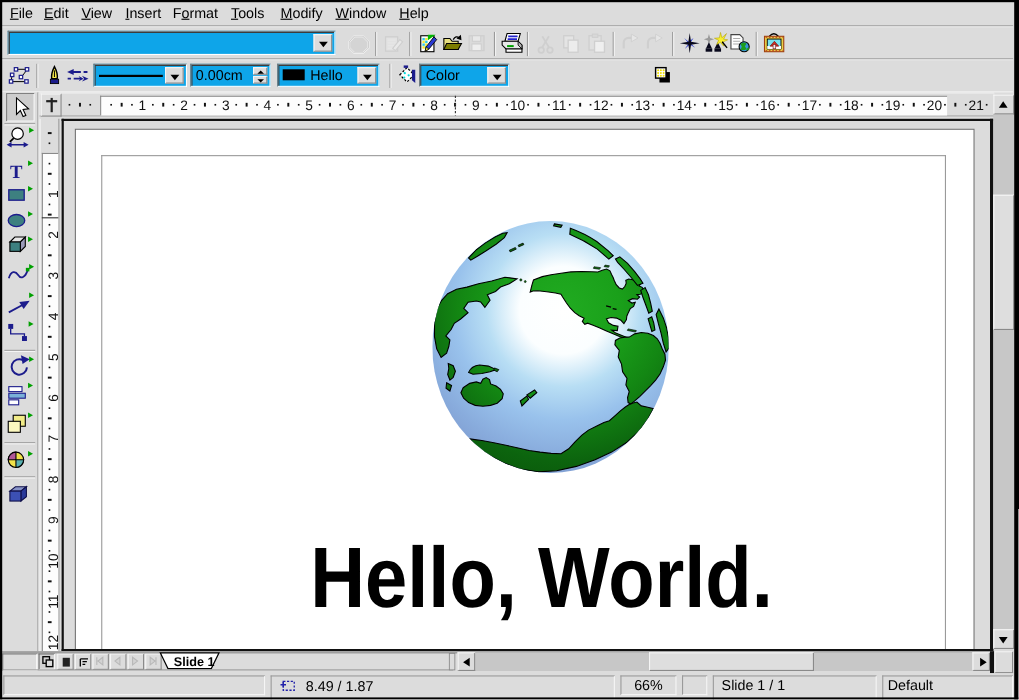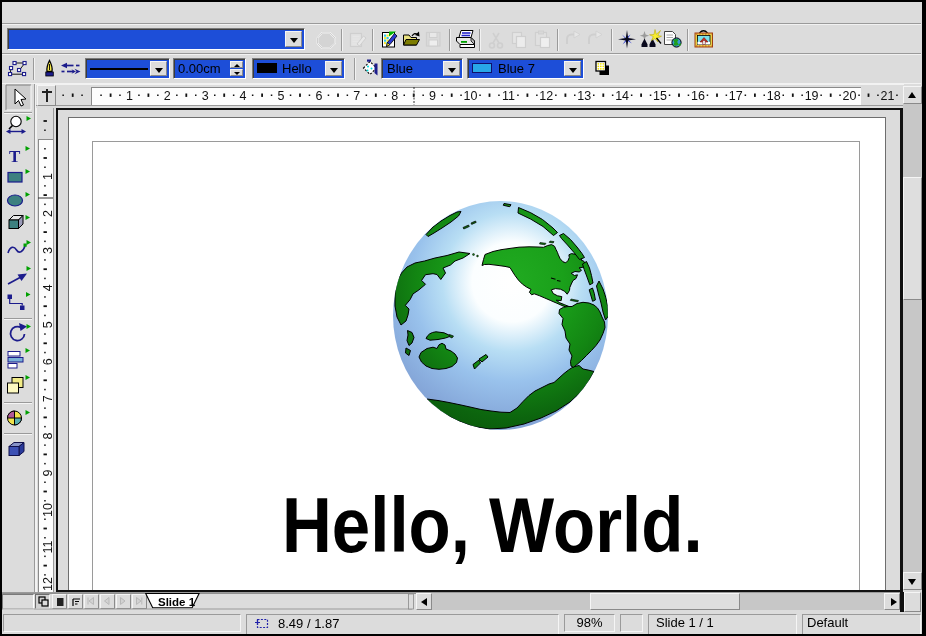--- a/index.html
+++ b/index.html
@@ -1,27 +1,38 @@
 <!DOCTYPE html>
 <html><head><meta charset="utf-8">
 <style>
 * { margin:0; padding:0; box-sizing:border-box; }
 html,body { width:926px; height:636px; overflow:hidden; }
 body { font-family:"Liberation Sans",sans-serif; background:#dcdcdc; position:relative; }
 #win { position:absolute; left:0; top:0; width:926px; height:636px; background:#dcdcdc; }
 .abs { position:absolute; }
 .raised { border-top:1px solid #f5f5f5; border-left:1px solid #f5f5f5; border-bottom:1px solid #8a8a8a; border-right:1px solid #8a8a8a; background:#dcdcdc; }
-.sunkenfield { background:#1d4ed8; border-top:1px solid #7a7a7a; border-left:1px solid #7a7a7a; border-bottom:1px solid #fff; border-right:1px solid #fff; box-shadow:inset 1px 1px 0 #3c3c3c; }
+.sunkenfield { background:#0ea5e9; border-top:1px solid #7a7a7a; border-left:1px solid #7a7a7a; border-bottom:1px solid #fff; border-right:1px solid #fff; box-shadow:inset 1px 1px 0 #3c3c3c; }
 .ddbtn { position:absolute; right:2px; top:2px; bottom:2px; width:17px; background:#dcdcdc;
   border-top:1px solid #f5f5f5; border-left:1px solid #f5f5f5; border-bottom:1px solid #8a8a8a; border-right:1px solid #8a8a8a; }
 .ddtri { position:absolute; left:4px; top:6px; width:0; height:0; border-left:4.5px solid transparent; border-right:4.5px solid transparent; border-top:5px solid #000; }
 </style></head>
 <body>
 <div id="win">
 
+<div class="abs" style="left:0;top:0;width:921px;height:23px;background:#dcdcdc;font-size:13px;color:#000">
+<span style="position:absolute;left:9px;top:0;line-height:23px"><u>F</u>ile</span>
+      <span style="position:absolute;left:40px;top:0;line-height:23px"><u>E</u>dit</span>
+      <span style="position:absolute;left:74px;top:0;line-height:23px"><u>V</u>iew</span>
+      <span style="position:absolute;left:114px;top:0;line-height:23px"><u>I</u>nsert</span>
+      <span style="position:absolute;left:157px;top:0;line-height:23px">F<u>o</u>rmat</span>
+      <span style="position:absolute;left:210px;top:0;line-height:23px"><u>T</u>ools</span>
+      <span style="position:absolute;left:255px;top:0;line-height:23px"><u>M</u>odify</span>
+      <span style="position:absolute;left:305px;top:0;line-height:23px"><u>W</u>indow</span>
+      <span style="position:absolute;left:363px;top:0;line-height:23px"><u>H</u>elp</span>
+</div>
 <div class="abs" style="left:0;top:23px;width:921px;height:1px;background:#9a9a9a"></div>
 <div class="abs" style="left:0;top:24px;width:921px;height:1px;background:#f2f2f2"></div>
 
 <div class="abs" style="left:0;top:25px;width:921px;height:28px;background:#dcdcdc"></div>
 <svg style="position:absolute;left:0;top:0" width="730" height="56" viewBox="0 0 730 56">
       <polygon points="322,33 330,33 335,38 335,43.5 330,48 322,48 317.5,43.5 317.5,38" fill="#d4d4d4" stroke="#fff" stroke-width="1.6"></polygon>
       <polygon points="322,33 330,33 335,38 335,43.5 330,48 322,48 317.5,43.5 317.5,38" fill="none" stroke="#cfcfcf" stroke-width="1"></polygon>
       <rect x="341" y="29" width="1" height="22" fill="#9a9a9a"></rect>
       <rect x="342" y="29" width="1" height="22" fill="#f2f2f2"></rect>
       <rect x="350.5" y="33.5" width="11" height="13" fill="#e2e2e2" stroke="#cfcfcf" stroke-width="1.2"></rect>
@@ -135,33 +146,26 @@
 
 <div class="abs sunkenfield" style="left:252px;top:58px;width:93px;height:21px;font-size:13px">
   <div style="position:absolute;left:4px;top:4px;width:20px;height:10px;background:#000"></div>
   <span style="position:absolute;left:29px;top:1px;line-height:17px">Hello</span>
   <div class="ddbtn">
         <div class="ddtri"></div>
       </div>
 </div>
 
 <div class="abs sunkenfield" style="left:381px;top:58px;width:82px;height:21px;font-size:13px">
-  <span style="position:absolute;left:5px;top:1px;line-height:17px">Blue</span>
+  <span style="position:absolute;left:5px;top:1px;line-height:17px">Color</span>
   <div class="ddbtn">
         <div class="ddtri"></div>
       </div>
 </div>
 
-<div class="abs sunkenfield" style="left:467px;top:58px;width:117px;height:21px;font-size:13px">
-  <div style="position:absolute;left:4px;top:4px;width:20px;height:10px;background:#28a7e8;border:1px solid #10106a"></div>
-  <span style="position:absolute;left:30px;top:1px;line-height:17px">Blue 7</span>
-  <div class="ddbtn">
-        <div class="ddtri"></div>
-      </div>
-</div>
 <svg style="position:absolute;left:0;top:0px" width="640" height="84" viewBox="0 0 640 84">
       <path d="M14.5,63 H24 M24.5,63.5 L19.5,70 M11,68.5 L10.2,73 M10,74.2 H23.5" stroke="#000" stroke-width="0.9" fill="none"></path>
       <rect x="13" y="61.5" width="3.1" height="3.1" fill="#fff" stroke="#1c1c8c" stroke-width="1.1"></rect>
       <rect x="23" y="61.5" width="3.1" height="3.1" fill="#fff" stroke="#1c1c8c" stroke-width="1.1"></rect>
       <rect x="9.5" y="66.5" width="3.1" height="3.1" fill="#fff" stroke="#1c1c8c" stroke-width="1.1"></rect>
       <rect x="17.5" y="68.5" width="3.1" height="3.1" fill="#fff" stroke="#1c1c8c" stroke-width="1.1"></rect>
       <rect x="8.5" y="72.5" width="3.1" height="3.1" fill="#fff" stroke="#1c1c8c" stroke-width="1.1"></rect>
       <rect x="22.5" y="72.5" width="3.1" height="3.1" fill="#fff" stroke="#1c1c8c" stroke-width="1.1"></rect>
       <rect x="33" y="58" width="1" height="22" fill="#9a9a9a"></rect>
       <rect x="34" y="58" width="1" height="22" fill="#f2f2f2"></rect>
@@ -532,21 +536,21 @@
 
 <div class="abs" style="left:0;top:612px;width:921px;height:22px;background:#dcdcdc;font-size:13px">
   <div class="abs" style="left:3px;top:2px;width:238px;height:18px;border:1px solid #9a9a9a;border-bottom-color:#f5f5f5;border-right-color:#f5f5f5"></div>
   <div class="abs" style="left:246px;top:2px;width:313px;height:26px;border:1px solid #9a9a9a;border-bottom-color:#f5f5f5;border-right-color:#f5f5f5">
     <svg style="position:absolute;left:7px;top:2px" width="16" height="13" viewBox="0 0 16 13">
       <rect x="3.5" y="2.5" width="10" height="8" fill="none" stroke="#2222aa" stroke-width="1.2" stroke-dasharray="2,1.4"></rect>
       <path d="M1,5.5 h5 M3.5,3 v5" stroke="#2222aa" stroke-width="1.2"></path>
     </svg>
     <span style="position:absolute;left:31px;top:0px;line-height:17px">8.49 / 1.87</span>
   </div>
-  <div class="abs" style="left:564px;top:2px;width:51px;height:18px;border:1px solid #9a9a9a;border-bottom-color:#f5f5f5;border-right-color:#f5f5f5;text-align:center;line-height:16px">98%</div>
+  <div class="abs" style="left:564px;top:2px;width:51px;height:18px;border:1px solid #9a9a9a;border-bottom-color:#f5f5f5;border-right-color:#f5f5f5;text-align:center;line-height:16px">66%</div>
   <div class="abs" style="left:620px;top:2px;width:23px;height:18px;border:1px solid #9a9a9a;border-bottom-color:#f5f5f5;border-right-color:#f5f5f5"></div>
   <div class="abs" style="left:648px;top:2px;width:149px;height:32px;border:1px solid #9a9a9a;border-bottom-color:#f5f5f5;border-right-color:#f5f5f5">
         <span style="position:absolute;left:7px;line-height:16px">Slide 1 / 1</span>
       </div>
   <div class="abs" style="left:802px;top:2px;width:119px;height:34px;border:1px solid #9a9a9a;border-bottom-color:#f5f5f5;border-right-color:#f5f5f5">
         <span style="position:absolute;left:4px;line-height:16px">Default</span>
       </div>
 </div>
 
 <div class="abs" style="left:0;top:0;width:926px;height:2px;background:#000;z-index:50"></div>

